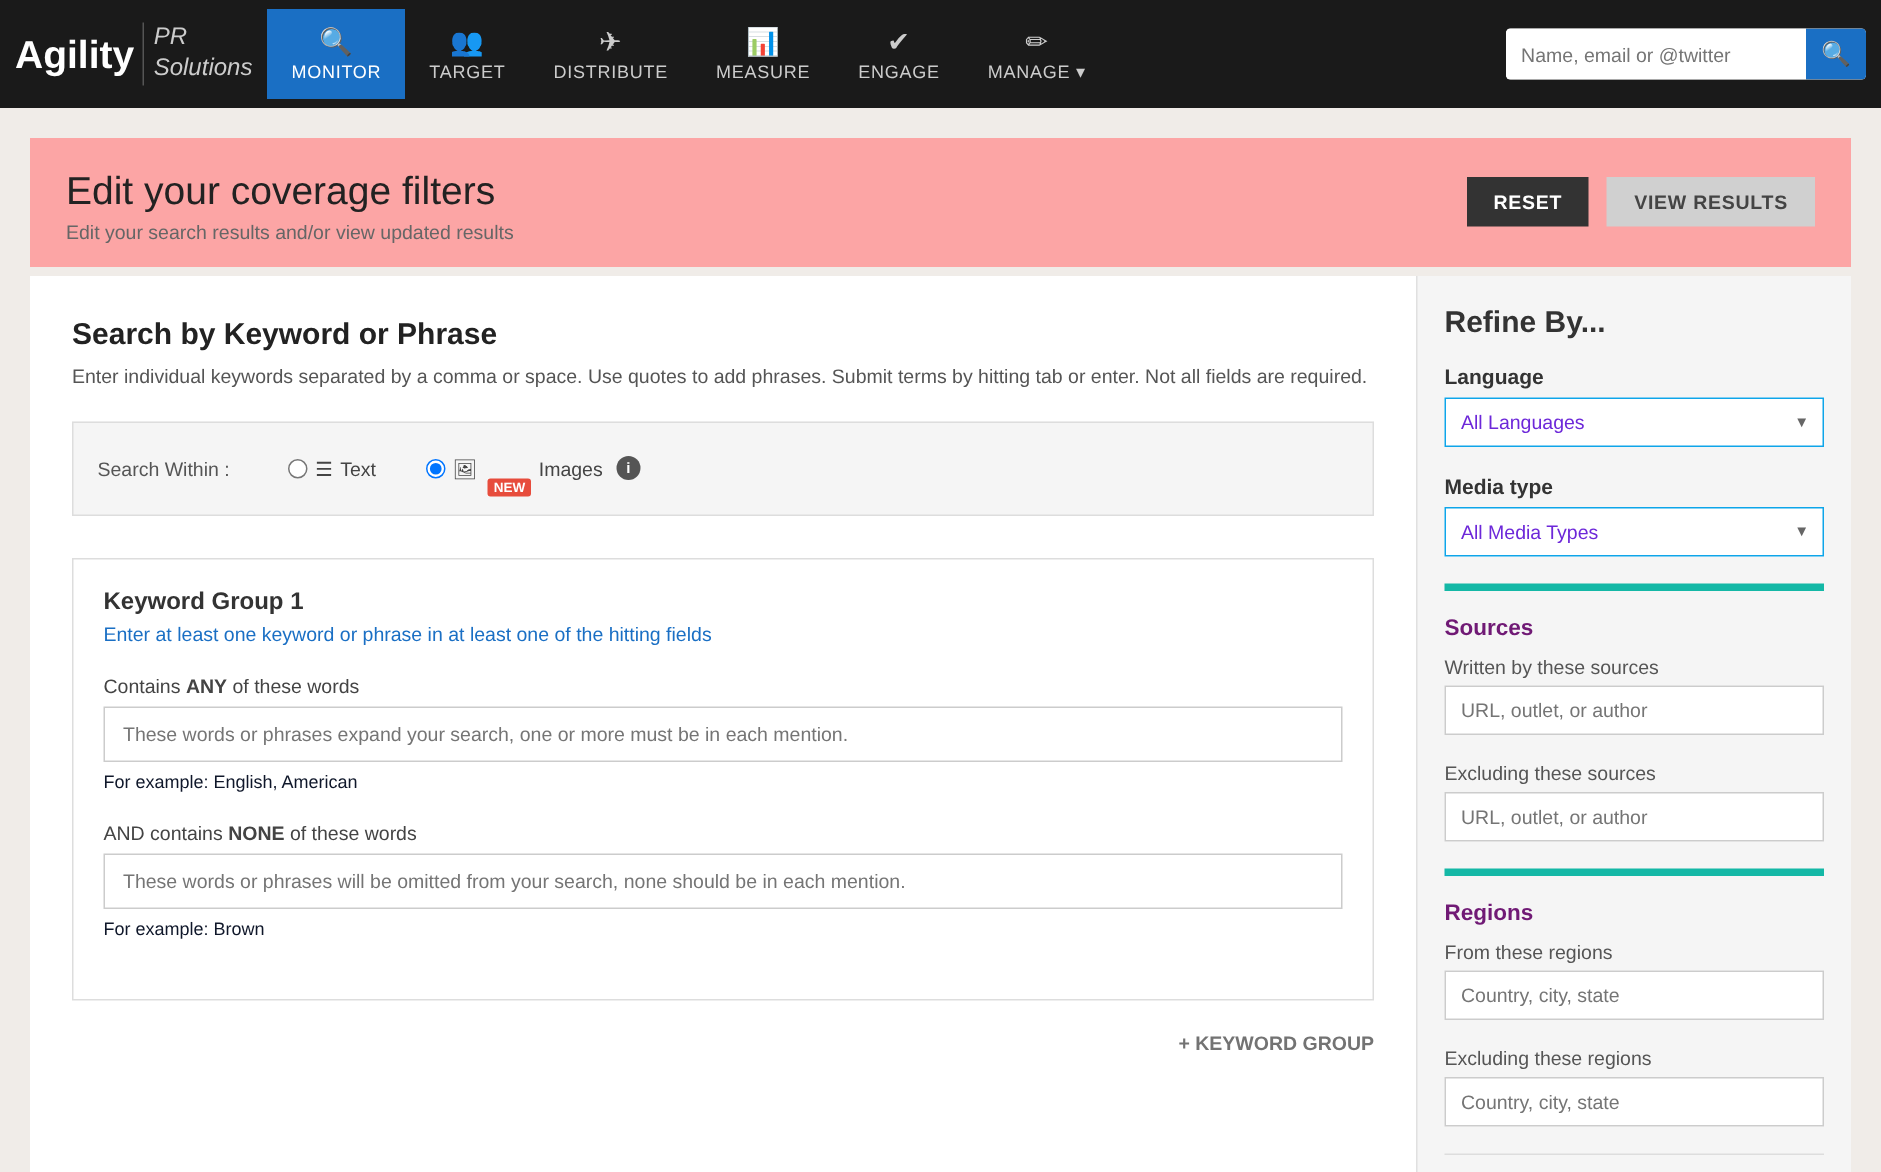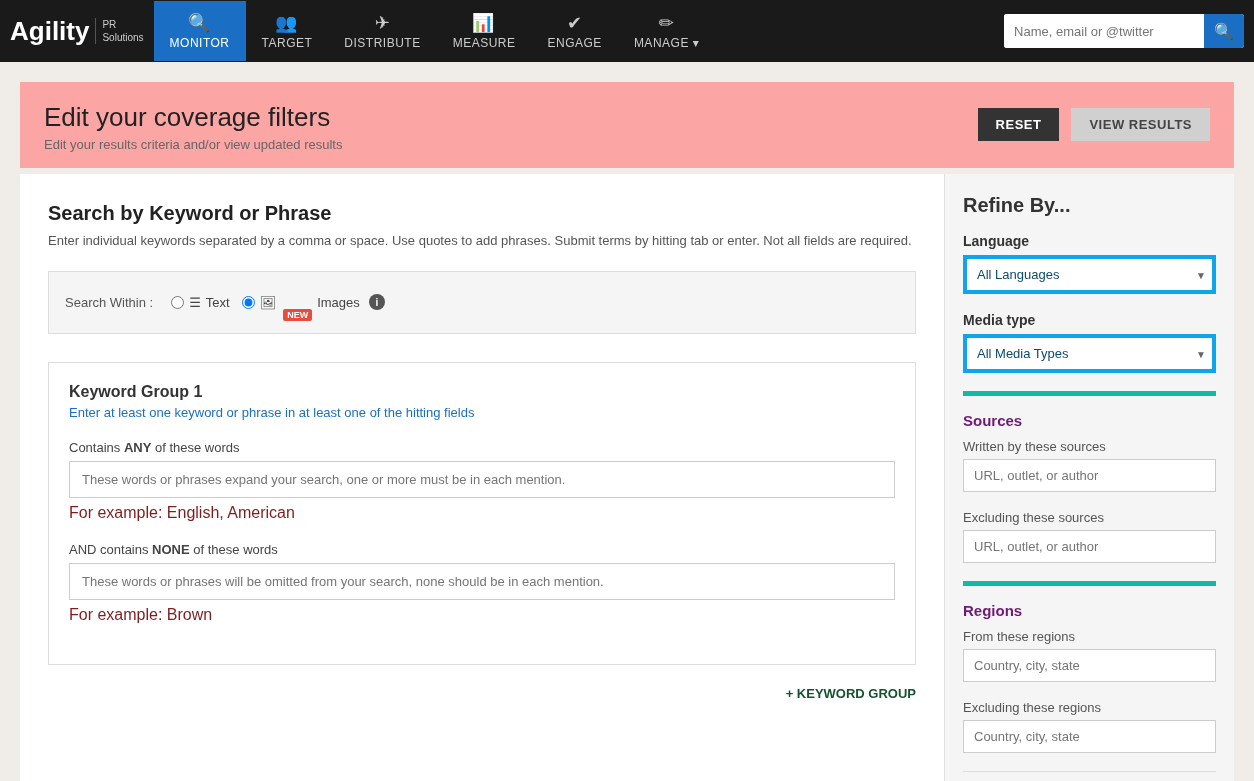--- a/index.html
+++ b/index.html
@@ -3,41 +3,42 @@
   <meta charset="utf-8">
   <style>
     * { box-sizing: border-box; margin: 0; padding: 0; }
     body { font-family: Arial, sans-serif; font-size: 14px; background: #f0ece8; color: #333; }
 
     
     .navbar {
       background: #1a1a1a;
       display: flex;
       align-items: center;
-      height: 62px;
+      height: 72px;
       padding: 0 10px;
     }
     .navbar-brand {
       display: flex;
       align-items: center;
       color: #fff;
       margin-right: 10px;
     }
     .brand-agility {
       font-size: 26px;
       font-weight: bold;
       color: #fff;
       margin-right: 6px;
     }
     .brand-pr {
-      font-size: 10px;
+      font-size: 16px;
       line-height: 1.3;
       color: #ccc;
       border-left: 1px solid #555;
       padding-left: 6px;
+      font-style: italic;
     }
     .nav-items {
       display: flex;
       align-items: center;
       flex: 1;
     }
     .nav-item {
       display: flex;
       flex-direction: column;
       align-items: center;
@@ -169,21 +170,21 @@
       line-height: 1.5;
     }
 
     
     .search-within-row {
       background: #f5f5f5;
       border: 1px solid #ddd;
       padding: 12px 16px;
       display: flex;
       align-items: center;
-      gap: 12px;
+      gap: 33px;
       margin-bottom: 28px;
     }
     .search-within-label {
       font-size: 13px;
       color: #555;
       margin-right: 6px;
     }
     .radio-option {
       display: flex;
       align-items: center;
@@ -253,33 +254,33 @@
     .field-input {
       width: 100%;
       border: 1px solid #ccc;
       padding: 10px 12px;
       font-size: 13px;
       color: #777;
       margin-bottom: 6px;
       outline: none;
     }
     .field-example {
-      font-size: 16px;
-      color: #7f1d1d;
+      font-size: 12px;
+      color: #0f172a;
       margin-bottom: 20px;
     }
 
     .add-keyword-group {
       text-align: right;
       margin-top: 10px;
     }
     .add-keyword-group-btn {
       background: none;
       border: none;
-      color: #14532d;
+      color: #737373;
       font-size: 13px;
       cursor: pointer;
       font-weight: bold;
     }
 
     
     .right-panel {
       width: 290px;
       background: #f5f5f5;
       padding: 20px 18px;
@@ -296,24 +297,24 @@
     }
     .filter-label {
       font-size: 14px;
       font-weight: bold;
       color: #333;
       margin-bottom: 6px;
     }
     .filter-select {
       width: 100%;
       padding: 8px 10px;
-      border: 4px solid #0ea5e9;
+      border: 1px solid #0ea5e9;
       background: #fff;
       font-size: 13px;
-      color: #0c4a6e;
+      color: #6d28d9;
       appearance: none;
       cursor: pointer;
       outline: none;
     }
     .select-wrapper {
       position: relative;
     }
     .select-wrapper::after {
       content: '▼';
       position: absolute;
@@ -406,21 +407,21 @@
     <input type="text" placeholder="Name, email or @twitter" style="">
     <button class="nav-search-btn">🔍</button>
   </div>
 </nav>
 
 <div class="page-wrapper">
 
   <div class="page-header">
     <div>
       <h1 class="page-title">Edit your coverage filters</h1>
-      <p class="page-subtitle">Edit your results criteria and/or view updated results</p>
+      <p class="page-subtitle">Edit your search results and/or view updated results</p>
     </div>
     <div class="header-actions">
       <button class="btn-reset">RESET</button>
       <button class="btn-view-results">VIEW RESULTS</button>
     </div>
   </div>
 
   <div class="main-content">
 
     <div class="left-panel">

